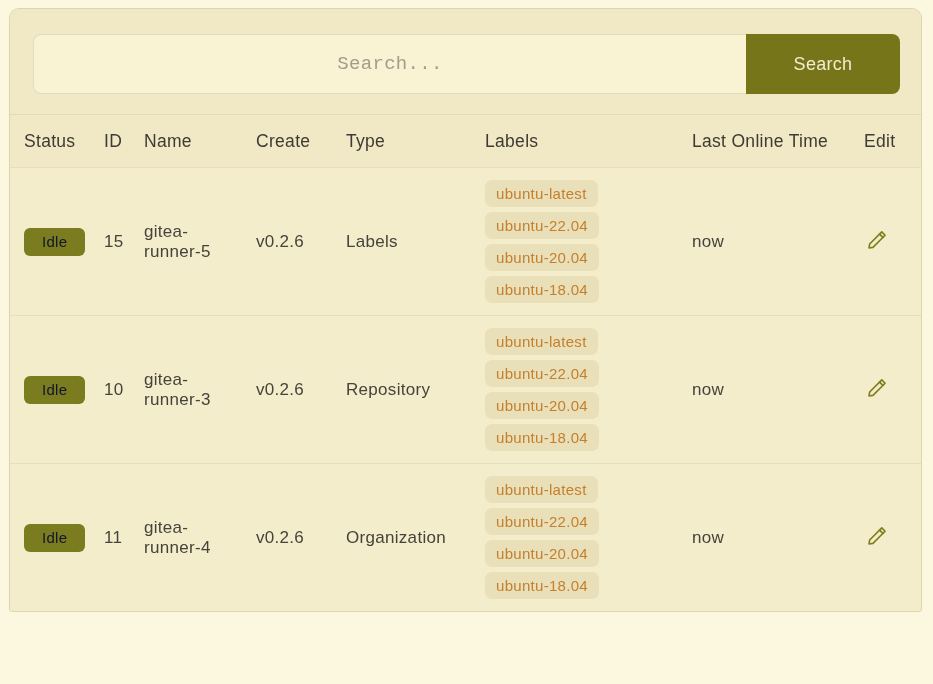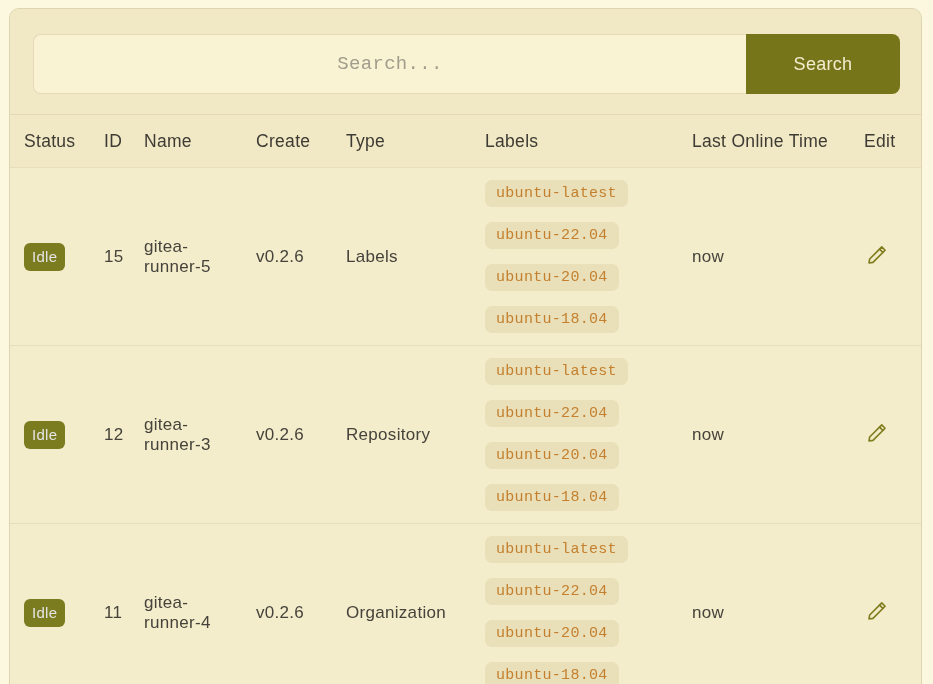--- a/index.html
+++ b/index.html
@@ -111,31 +111,30 @@
     vertical-align: middle;
     font-size: 17px;
     padding-top: 12px;
     padding-bottom: 12px;
   }
   th:first-child, td:first-child { padding-left: 14px; }
   td.name-cell { padding-right: 14px; overflow-wrap: break-word; }
   .status-badge {
     display: inline-block;
     background: #7b7b20;
-    color: #e5e5e5;
+    color: #0f172a;
     font-size: 15px;
-    padding: 5px 8px 6px;
+    padding: 5px 18px 6px;
     border-radius: 6px;
   }
   .chip-stack {
     display: flex;
     flex-direction: column;
     align-items: flex-start;
-    gap: 15px;
-    font-family: Liberation Mono, monospace;
+    gap: 5px;
   }
   .chip {
     background: #e9dfb9;
     color: #c4802e;
     font-size: 15px;
     line-height: 19px;
     padding: 4px 11px;
     border-radius: 7px;
     white-space: nowrap;
   }
@@ -204,21 +203,21 @@
             <svg width="22" height="22" viewBox="0 0 24 24" fill="none" stroke="#7f7d1d" stroke-width="1.8" stroke-linejoin="round" stroke-linecap="round">
               <path d="M17.2 3.2l3.6 3.6L7.6 20l-4.3.7.7-4.3L17.2 3.2z"></path>
               <path d="M14.8 5.6l3.6 3.6"></path>
             </svg>
           </a>
         </td>
       </tr>
 
       <tr>
         <td><span class="status-badge">Idle</span></td>
-        <td>12</td>
+        <td>10</td>
         <td class="name-cell">gitea-runner-3</td>
         <td>v0.2.6</td>
         <td>Repository</td>
         <td>
           <div class="chip-stack">
             <span class="chip">ubuntu-latest</span>
             <span class="chip">ubuntu-22.04</span>
             <span class="chip">ubuntu-20.04</span>
             <span class="chip">ubuntu-18.04</span>
           </div>

